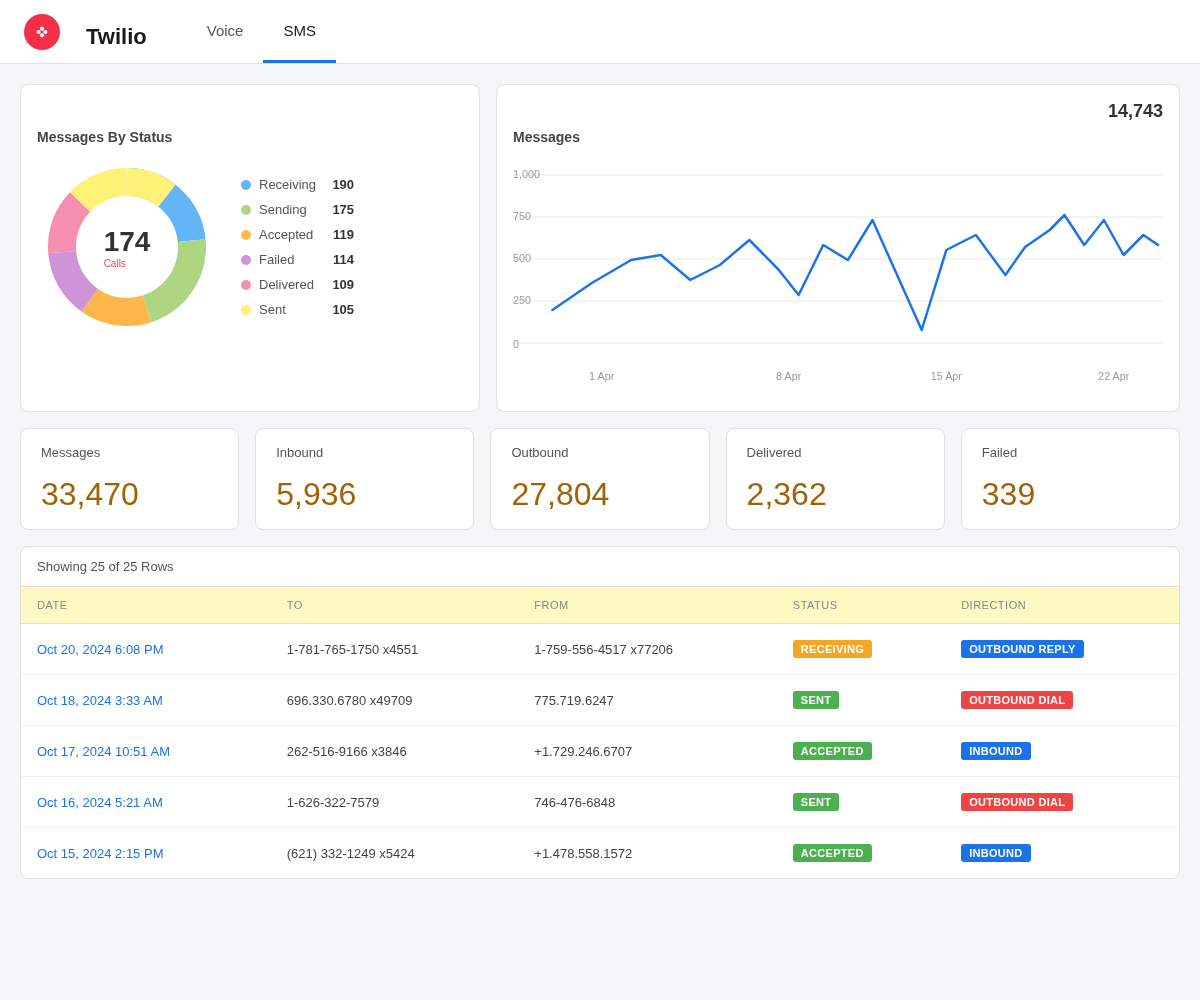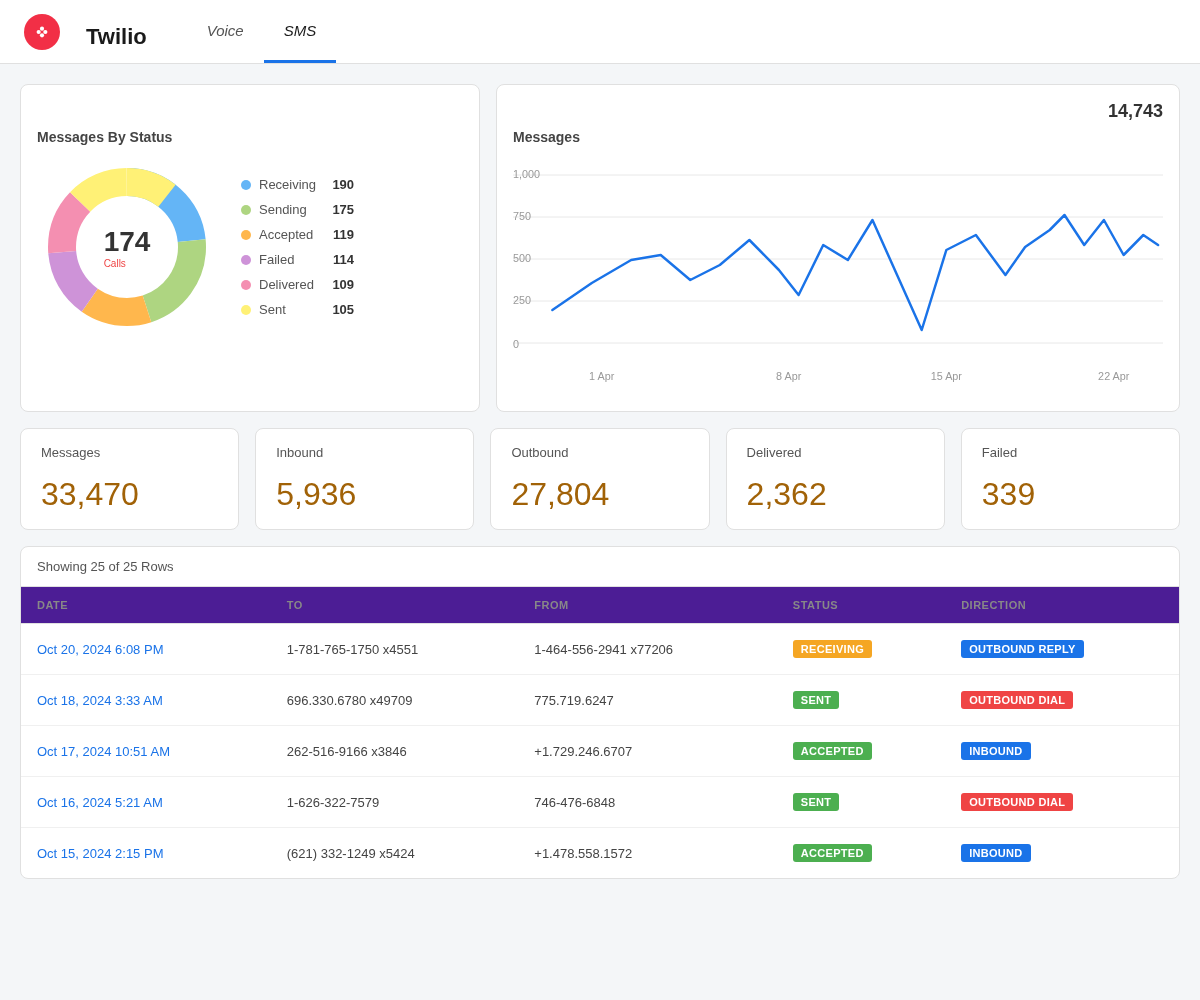--- a/index.html
+++ b/index.html
@@ -4,21 +4,21 @@
   <style>
     * { box-sizing: border-box; margin: 0; padding: 0; }
     body { font-family: -apple-system, BlinkMacSystemFont, 'Segoe UI', sans-serif; background: #f4f6f8; color: #333; }
 
     
     .header { background: #fff; border-bottom: 1px solid #e0e0e0; padding: 0 24px; display: flex; align-items: center; height: 64px; }
     .logo { display: flex; align-items: flex-end; gap: 26px; margin-right: 40px; }
     .logo-icon { width: 36px; height: 36px; background: #f22f46; border-radius: 50%; display: flex; align-items: center; justify-content: center; }
     .logo-icon svg { width: 20px; height: 20px; fill: white; }
     .logo-text { font-size: 22px; font-weight: 700; color: #1a1a1a; }
-    .nav { display: flex; gap: 0; height: 100%; font-style: italic; }
+    .nav { display: flex; gap: 0; height: 100%; }
     .nav-item { padding: 0 20px; display: flex; align-items: center; font-size: 15px; color: #555; border-bottom: 3px solid transparent; cursor: pointer; height: 100%; }
     .nav-item.active { color: #1a1a1a; border-bottom-color: #1a73e8; font-weight: 500; }
 
     
     .main { padding: 20px; }
 
     
     .top-row { display: flex; gap: 16px; margin-bottom: 16px; }
 
     
@@ -51,21 +51,21 @@
     
     .stats-row { display: flex; gap: 16px; margin-bottom: 16px; }
     .stat-card { flex: 1; background: #fff; border-radius: 8px; border: 1px solid #e0e0e0; padding: 16px 20px; }
     .stat-label { font-size: 13px; color: #555; margin-bottom: 16px; font-weight: 500; }
     .stat-value { font-size: 32px; font-weight: 400; color: #a16207; }
 
     
     .table-card { background: #fff; border-radius: 8px; border: 1px solid #e0e0e0; padding: 0; overflow: hidden; }
     .table-info { padding: 12px 16px; font-size: 13px; color: #555; border-bottom: 1px solid #e0e0e0; }
     table { width: 100%; border-collapse: collapse; }
-    thead th { padding: 12px 16px; text-align: left; font-size: 11px; font-weight: 700; color: #888; letter-spacing: 0.5px; border-bottom: 1px solid #e0e0e0; background: #4c1d95; }
+    thead th { padding: 12px 16px; text-align: left; font-size: 11px; font-weight: 400; color: #888; letter-spacing: 0.5px; border-bottom: 1px solid #e0e0e0; background: #fef9c3; }
     tbody tr { border-bottom: 1px solid #f0f0f0; }
     tbody tr:last-child { border-bottom: none; }
     tbody td { padding: 16px 16px; font-size: 13px; vertical-align: middle; }
     .date-link { color: #1a73e8; text-decoration: none; font-size: 13px; }
     .badge { display: inline-block; padding: 3px 8px; border-radius: 3px; font-size: 11px; font-weight: 700; letter-spacing: 0.3px; }
     .badge-receiving { background: #f5a623; color: #fff; }
     .badge-sent { background: #4caf50; color: #fff; }
     .badge-accepted { background: #4caf50; color: #fff; }
     .dir-badge { display: inline-block; padding: 3px 8px; border-radius: 3px; font-size: 11px; font-weight: 700; letter-spacing: 0.3px; color: #fff; }
     .dir-outbound-reply { background: #1a73e8; }
@@ -246,21 +246,21 @@
             <th>DIRECTION</th>
           </tr>
       </thead>
       <tbody>
 
       <tr>
     <td>
       <a class="date-link" href="#">Oct 20, 2024 6:08 PM</a>
     </td>
     <td class="to-col">1-781-765-1750 x4551</td>
-    <td class="from-col">1-464-556-2941 x77206</td>
+    <td class="from-col">1-759-556-4517 x77206</td>
     <td>
       <span class="badge badge-receiving">RECEIVING</span>
     </td>
     <td>
       <span class="dir-badge dir-outbound-reply">OUTBOUND REPLY</span>
     </td>
   </tr>
           <tr>
     <td>
       <a class="date-link" href="#">Oct 18, 2024 3:33 AM</a>

